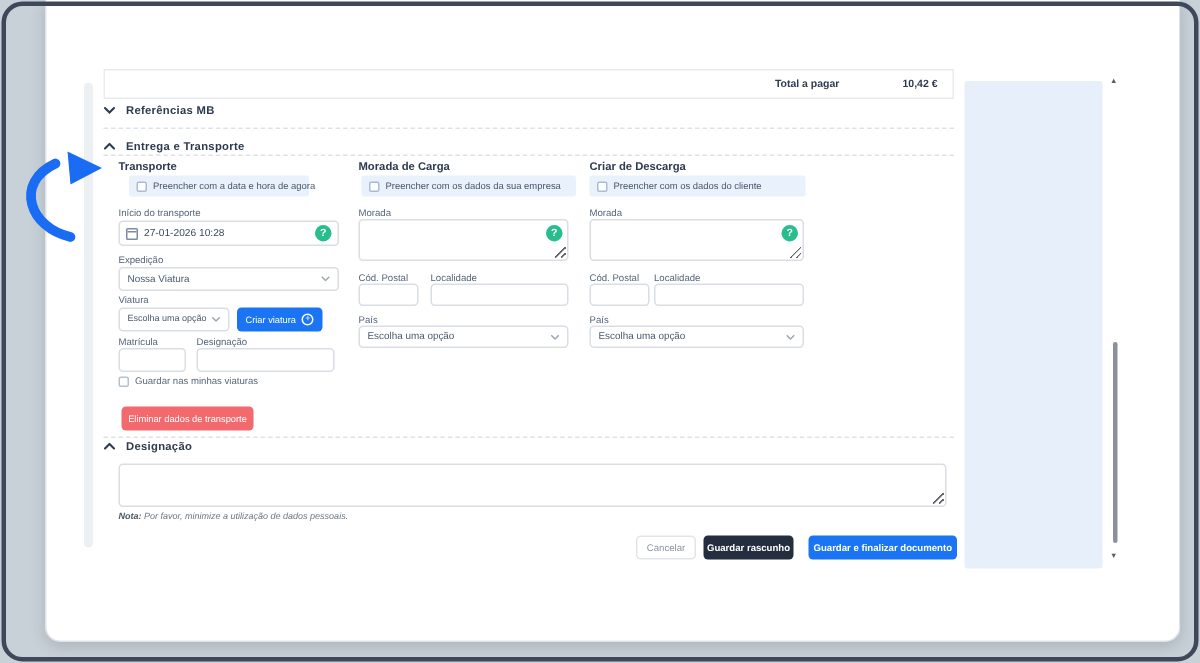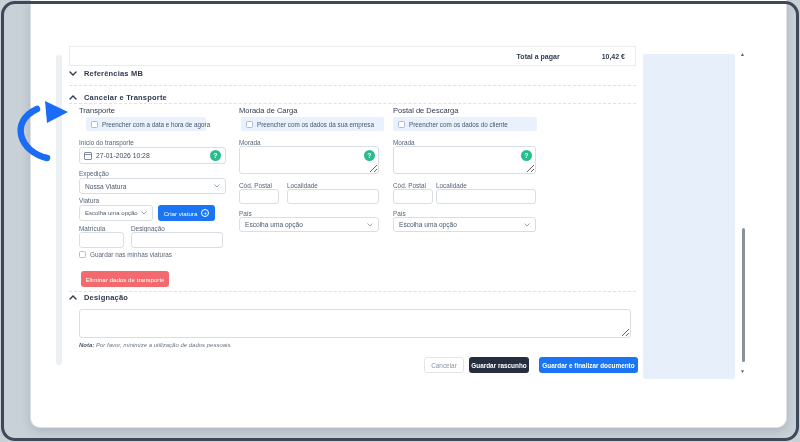--- a/index.html
+++ b/index.html
@@ -10,21 +10,21 @@
           border:1px solid #dfe3e7; border-top:none; border-radius:0 0 10px 10px;
           box-shadow:0 3px 10px rgba(40,50,60,.18); }
   .left-track { position:absolute; left:25px; top:55px; width:6px; height:310px; background:#edf0f3; border-radius:3px; }
   .totals-box { position:absolute; left:38px; top:46px; width:567px; height:20px; border:1px solid #e8ebef;
                 display:flex; align-items:center; justify-content:flex-end; padding-right:10px; }
   .totals-box .t-lbl { font-size:7px; font-weight:bold; color:#2e3a4e; }
   .totals-box .t-val { font-size:7px; font-weight:bold; color:#2e3a4e; margin-left:42px; }
   .acc-row { position:absolute; display:flex; align-items:center; gap:7px; cursor:pointer; }
   .acc-row span { font-size:7.5px; font-weight:bold; color:#2e3a4e; letter-spacing:.2px; }
   .sep { position:absolute; left:38px; width:567px; border-top:1px dashed #dde2e8; }
-  .col-title { position:absolute; font-size:7.5px; font-weight:normal; color:#2e3a4e; }
+  .col-title { position:absolute; font-size:7.5px; font-weight:bold; color:#2e3a4e; }
   .bar { position:absolute; height:14px; background:#e8f1fc; border-radius:2px; display:flex; align-items:center;
          gap:4px; padding:0 5px; }
   .bar span { font-size:6.3px; color:#47566c; white-space:nowrap; }
   .cb { width:7px; height:7px; background:#fff; border:1px solid #aabcd2; border-radius:1.5px; flex:0 0 auto; }
   .cb-free { position:absolute; width:7px; height:7px; background:#fff; border:1px solid #b6c0cc; border-radius:1.5px; }
   .lbl { position:absolute; font-size:6.4px; color:#55647a; white-space:nowrap; }
   .inp { position:absolute; background:#fff; border:1px solid #d9dee5; border-radius:3px; }
   .field { position:absolute; background:#fff; border:1px solid #d9dee5; border-radius:3px; display:flex;
            align-items:center; padding:0 4px; gap:4px; }
   .field .val { font-size:6.8px; color:#3c4a5c; white-space:nowrap; }
@@ -73,21 +73,21 @@
         <polyline points="1,1 4,4 7,1" fill="none" stroke="#2e3a4e" stroke-width="1.4" stroke-linecap="round"></polyline>
       </svg>
     <span>Referências MB</span>
   </div>
   <div class="sep" style="top:85px;"></div>
 
   <div class="acc-row" style="left:38px; top:93px;">
     <svg width="8" height="5" viewBox="0 0 8 5">
         <polyline points="1,4 4,1 7,4" fill="none" stroke="#2e3a4e" stroke-width="1.4" stroke-linecap="round"></polyline>
       </svg>
-    <span>Cancelar e Transporte</span>
+    <span>Entrega e Transporte</span>
   </div>
   <div class="sep" style="top:103px;"></div>
 
   <div class="col-title" style="left:48px; top:106px;">Transporte</div>
   <div class="bar" style="left:55px; top:117px; width:120px;">
     <span class="cb"></span>
     <span>Preencher com a data e hora de agora</span>
   </div>
 
   <div class="lbl" style="left:48px; top:139px;">Início do transporte</div>
@@ -142,21 +142,21 @@
   <input class="inp" style="left: 208px; top: 189px; width: 40px; height: 15px;">
   <input class="inp" style="left: 256px; top: 189px; width: 92px; height: 15px;">
   <div class="lbl" style="left:208px; top:210px;">País</div>
   <div class="sel" style="left:208px; top:217px; width:140px; height:15px;">
     <span class="val">Escolha uma opção</span>
     <svg width="6" height="4" viewBox="0 0 6 4">
         <polyline points="0.5,0.5 3,3 5.5,0.5" fill="none" stroke="#9aa6b6" stroke-width="1"></polyline>
       </svg>
   </div>
 
-  <div class="col-title" style="left:362px; top:106px;">Postal de Descarga</div>
+  <div class="col-title" style="left:362px; top:106px;">Criar de Descarga</div>
   <div class="bar" style="left:362px; top:117px; width:144px;">
     <span class="cb"></span>
     <span>Preencher com os dados do cliente</span>
   </div>
   <div class="lbl" style="left:362px; top:139px;">Morada</div>
   <div class="ta-wrap" style="left:362px; top:146px; width:143px; height:28px;">
     <textarea style=""></textarea>
     <span class="help ta">?</span>
   </div>
   <div class="lbl" style="left:362px; top:182px;">Cód. Postal</div>

